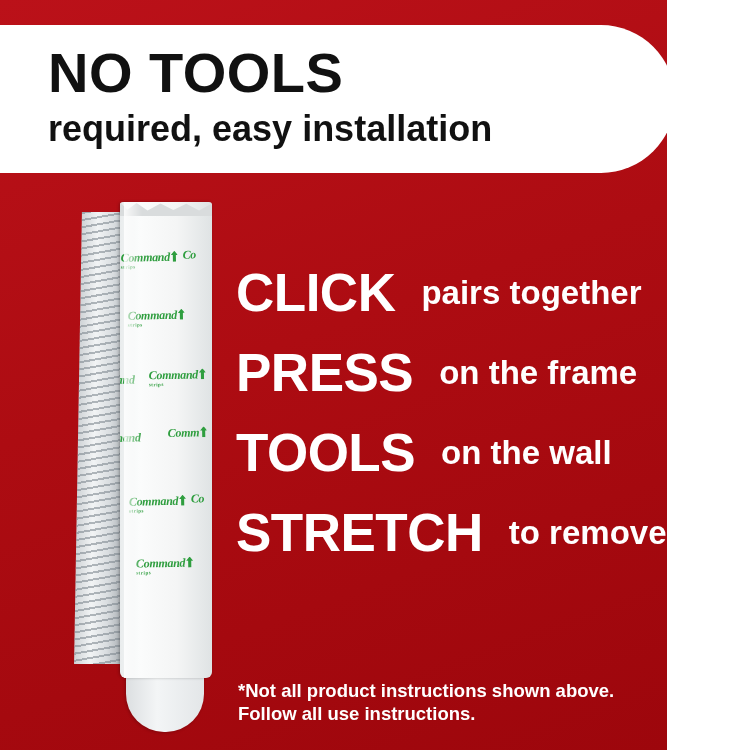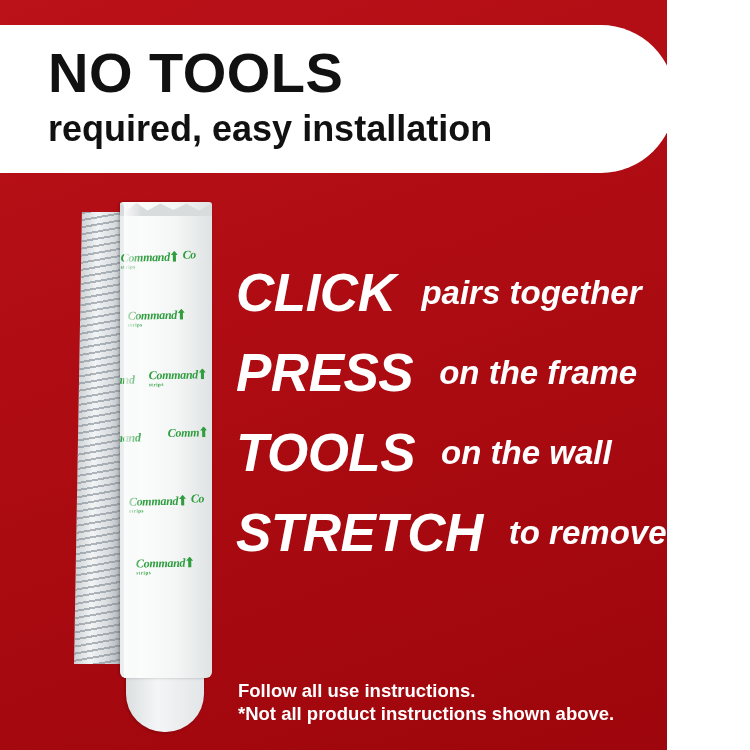--- a/index.html
+++ b/index.html
@@ -59,21 +59,20 @@
     position: absolute;
     left: 236px;
     top: 262px;
     width: 500px;
   }
   .step {
     display: flex;
     align-items: flex-end;
     margin-bottom: 18px;
     white-space: nowrap;
-    font-style: italic;
   }
   .step-action {
     font-family: "Liberation Sans", sans-serif;
     font-weight: bold;
     font-size: 53px;
     line-height: 62px;
     color: #ffffff;
     letter-spacing: -0.5px;
   }
   .step-desc {
@@ -251,17 +250,17 @@
       <span class="step-action">TOOLS</span>
       <span class="step-desc">on the wall</span>
     </div>
     <div class="step">
       <span class="step-action">STRETCH</span>
       <span class="step-desc">to remove</span>
     </div>
   </div>
 
   <div class="footnote">
+    <div class="footnote-line">*Not all product instructions shown above.</div>
     <div class="footnote-line">Follow all use instructions.</div>
-    <div class="footnote-line">*Not all product instructions shown above.</div>
   </div>
 
 </div>
 
 </body></html>

